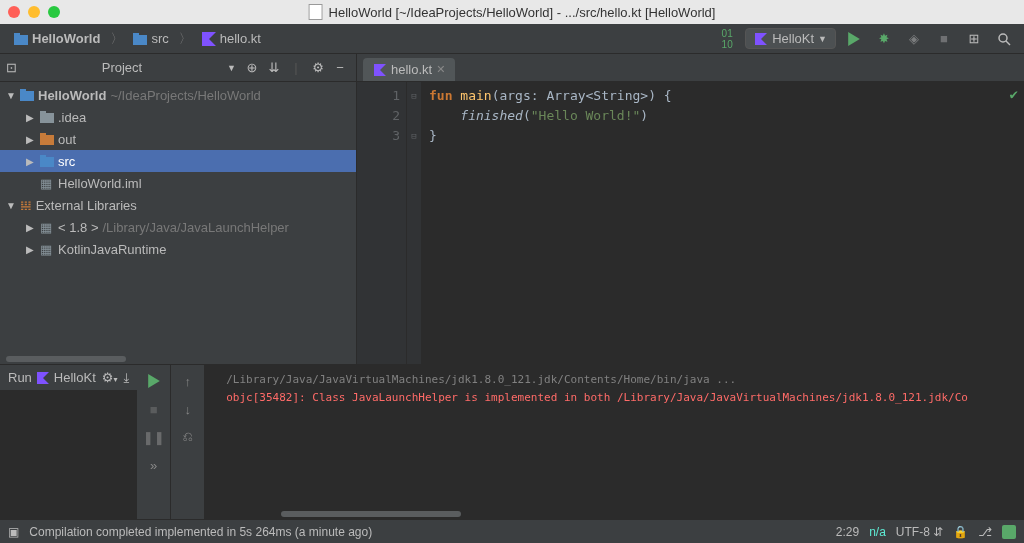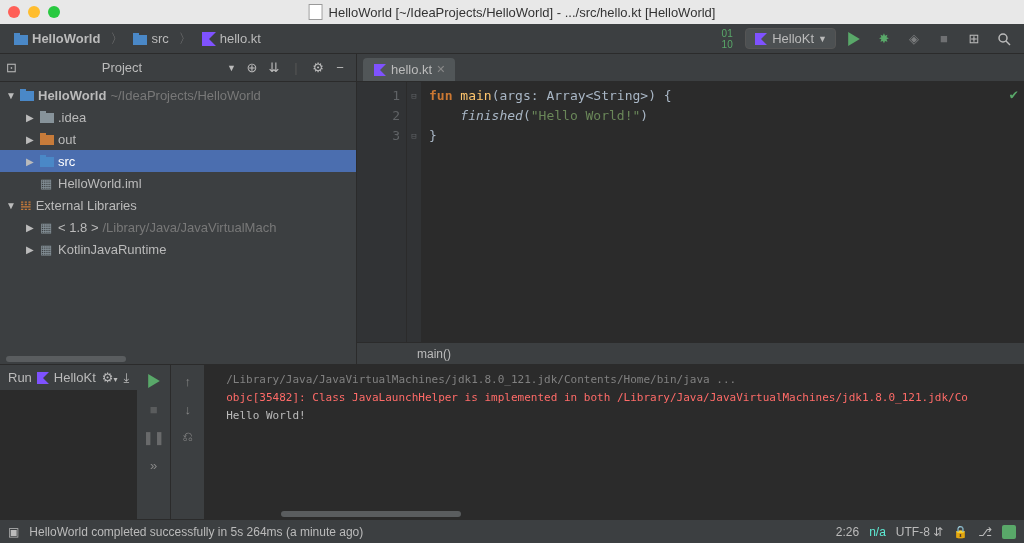--- a/index.html
+++ b/index.html
@@ -224,21 +224,21 @@
       <div class="tree-row">
         <span class="tree-arrow">▼</span>
         <span style="color:#c77b3a;">𝍐</span>
         <span class="tree-label">External Libraries</span>
       </div>
       <div class="tree-row">
         <span class="indent" style="width:16px;"></span>
         <span class="tree-arrow">▶</span>
         <span style="width:14px;color:#87939a;">▦</span>
         <span class="tree-label">&lt; 1.8 &gt;</span>
-        <span class="tree-path">/Library/Java/JavaVirtualMach</span>
+        <span class="tree-path">/Library/Java/JavaLaunchHelper</span>
       </div>
       <div class="tree-row">
         <span class="indent" style="width:16px;"></span>
         <span class="tree-arrow">▶</span>
         <span style="width:14px;color:#87939a;">▦</span>
         <span class="tree-label">KotlinJavaRuntime</span>
       </div>
     </div>
     <div class="scroll-h">
         <div class="scroll-thumb" style="width:120px;margin-left:6px;"></div>
@@ -268,23 +268,20 @@
         <div></div>
         <div>⊟</div>
       </div>
       <div class="code">
         <div class="code-line"><span class="kw">fun </span><span class="fn">main</span><span class="punct">(args: Array&lt;String&gt;) {</span></div>
         <div class="code-line"><span class="ident">    finished</span><span class="punct">(</span><span class="str">"Hello World!"</span><span class="punct">)</span></div>
         <div class="code-line"><span class="punct">}</span></div>
       </div>
       <span class="check-mark">✔</span>
     </div>
-    <div class="breadcrumb-bottom">
-      <span>main()</span>
-    </div>
   </div>
 </div>
 
 <div class="run-panel">
   <div class="run-header">
     <div class="run-header-title">
       <span>Run</span>
       <span class="kt-icon">
           <svg width="12" height="12" viewBox="0 0 14 14">
             <polygon points="0,0 14,0 7,7 14,14 0,14" fill="#7f52ff"></polygon>
@@ -308,32 +305,31 @@
     </div>
     <div class="run-gutter2">
       <span>↑</span>
       <span>↓</span>
       <span>⎌</span>
     </div>
     <div style="flex:1;display:flex;flex-direction:column;">
       <div class="console">
         <div class="path">/Library/Java/JavaVirtualMachines/jdk1.8.0_121.jdk/Contents/Home/bin/java ...</div>
         <div class="err">objc[35482]: Class JavaLaunchHelper is implemented in both /Library/Java/JavaVirtualMachines/jdk1.8.0_121.jdk/Co</div>
-        <div class="out">Hello World!</div>
         <div class="out"></div>
       </div>
       <div class="console-scroll">
           <div class="scroll-thumb" style="width:180px;"></div>
         </div>
     </div>
   </div>
 </div>
 
 <div class="statusbar">
   <span>▣</span>
-  <span class="msg">HelloWorld completed successfully in 5s 264ms (a minute ago)</span>
-  <span class="status-item">2:26</span>
+  <span class="msg">Compilation completed implemented in 5s 264ms (a minute ago)</span>
+  <span class="status-item">2:29</span>
   <span class="status-item dim">n/a</span>
   <span class="status-item"><span>UTF-8</span> ⇵</span>
   <span class="status-item">🔒</span>
   <span>⎇</span>
   <span class="hector"></span>
 </div>
 
 </body></html>

